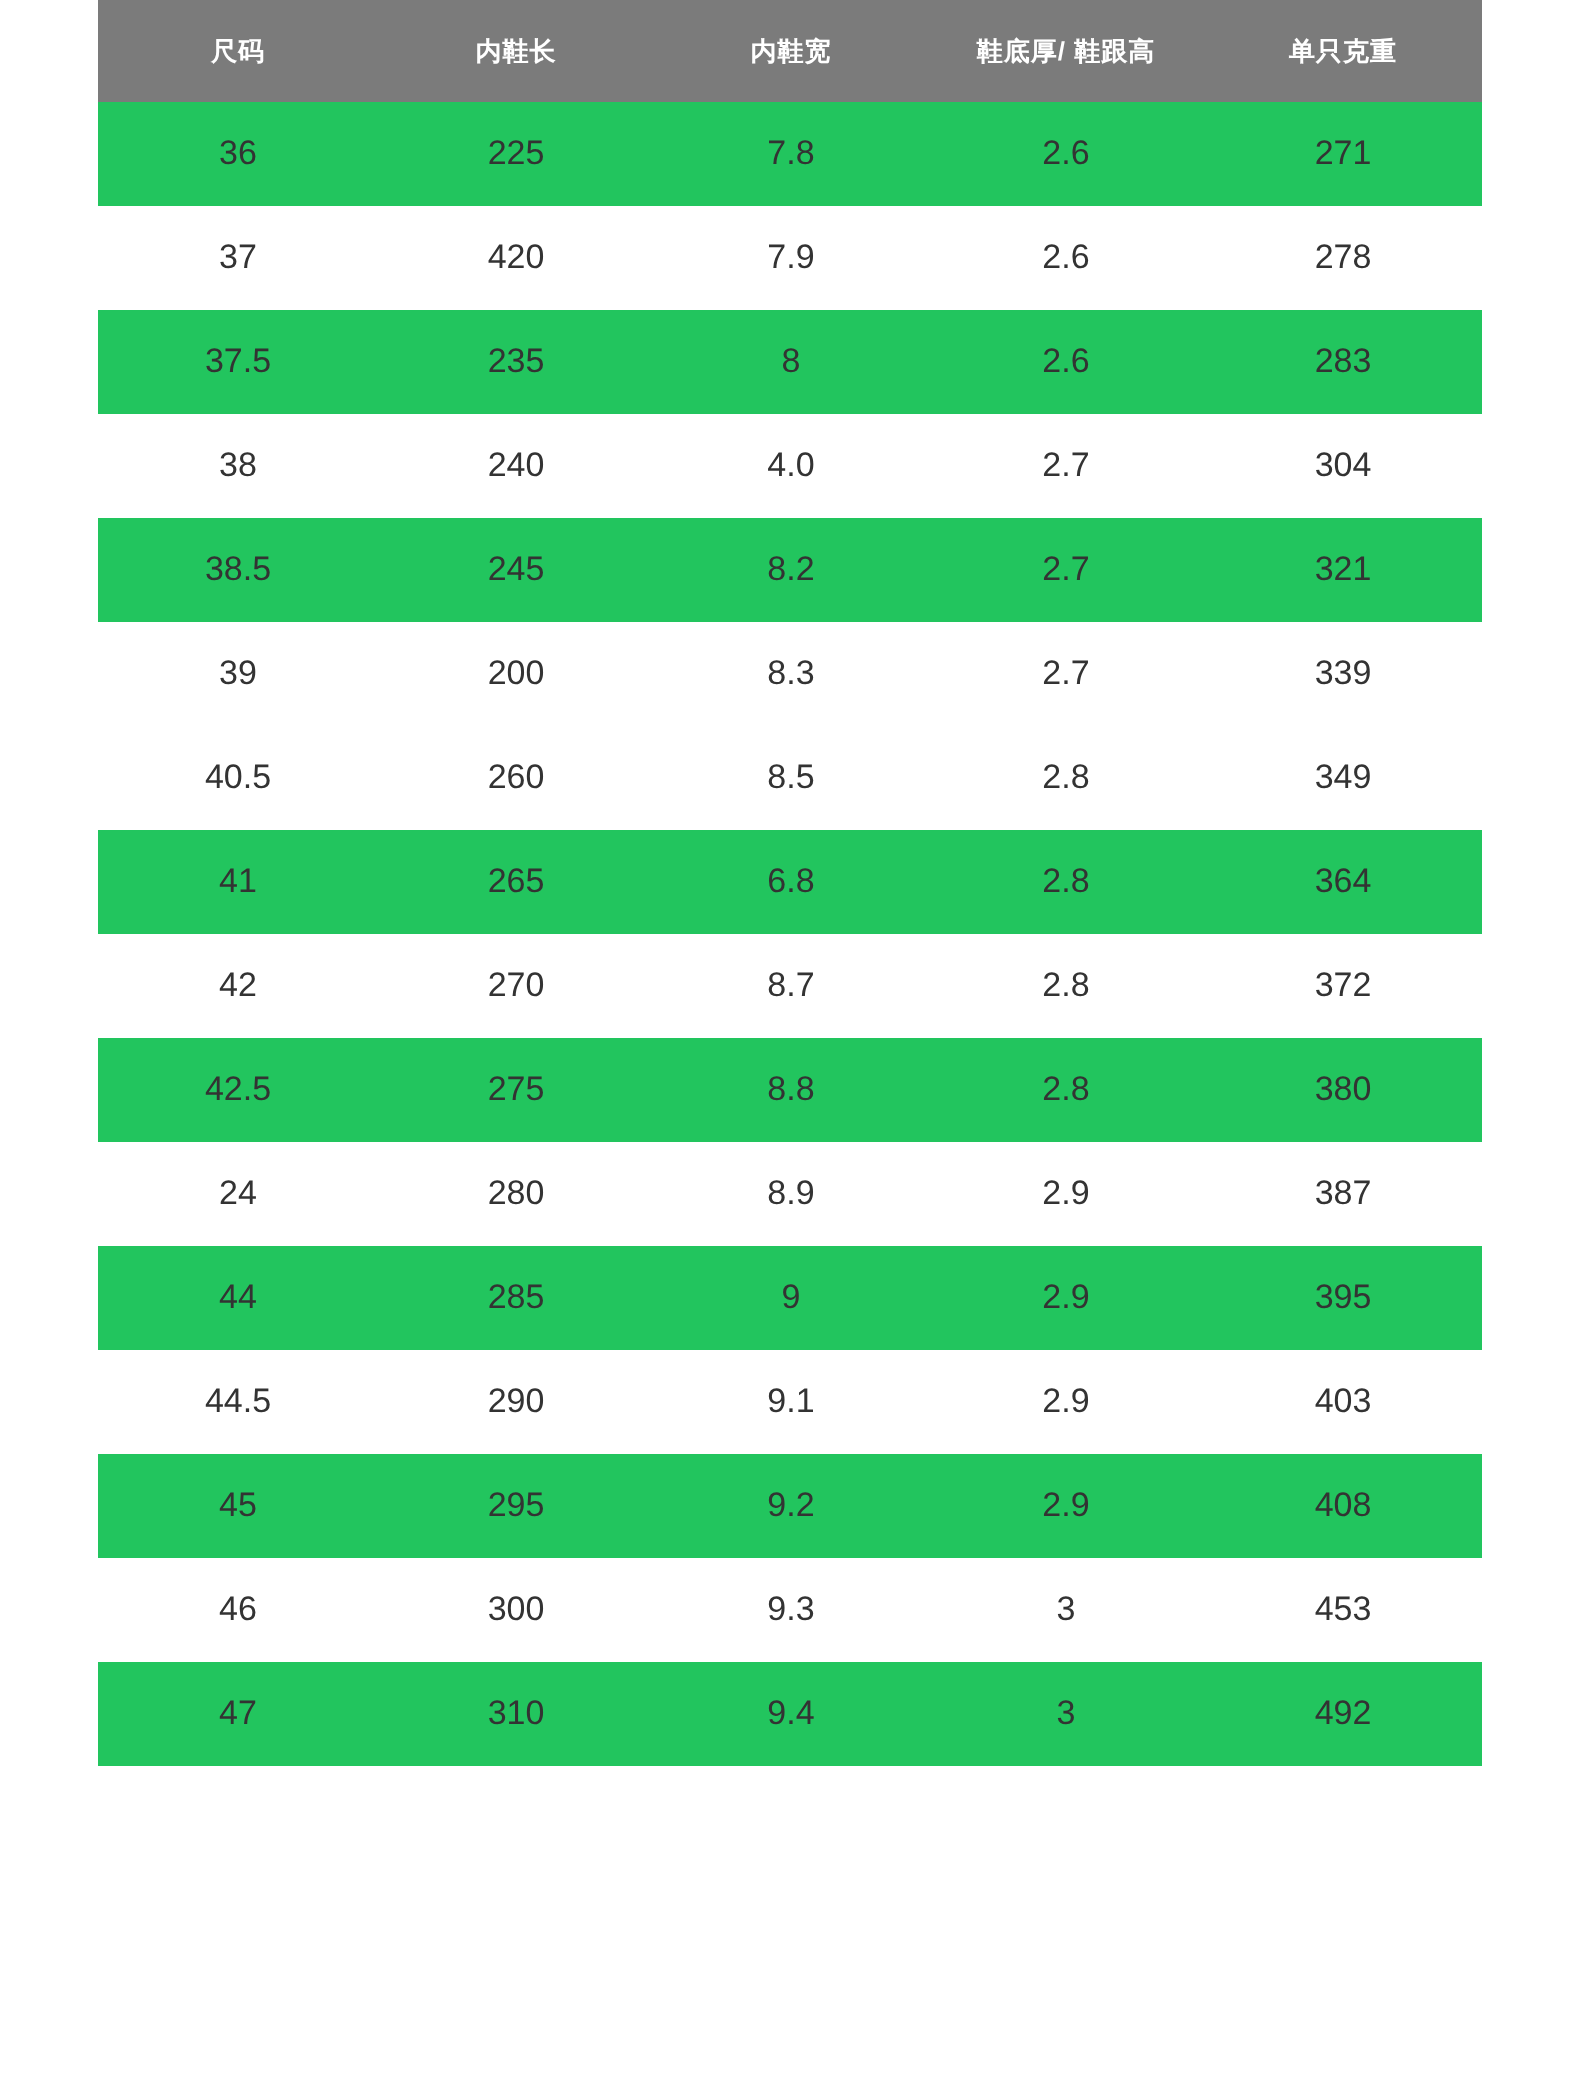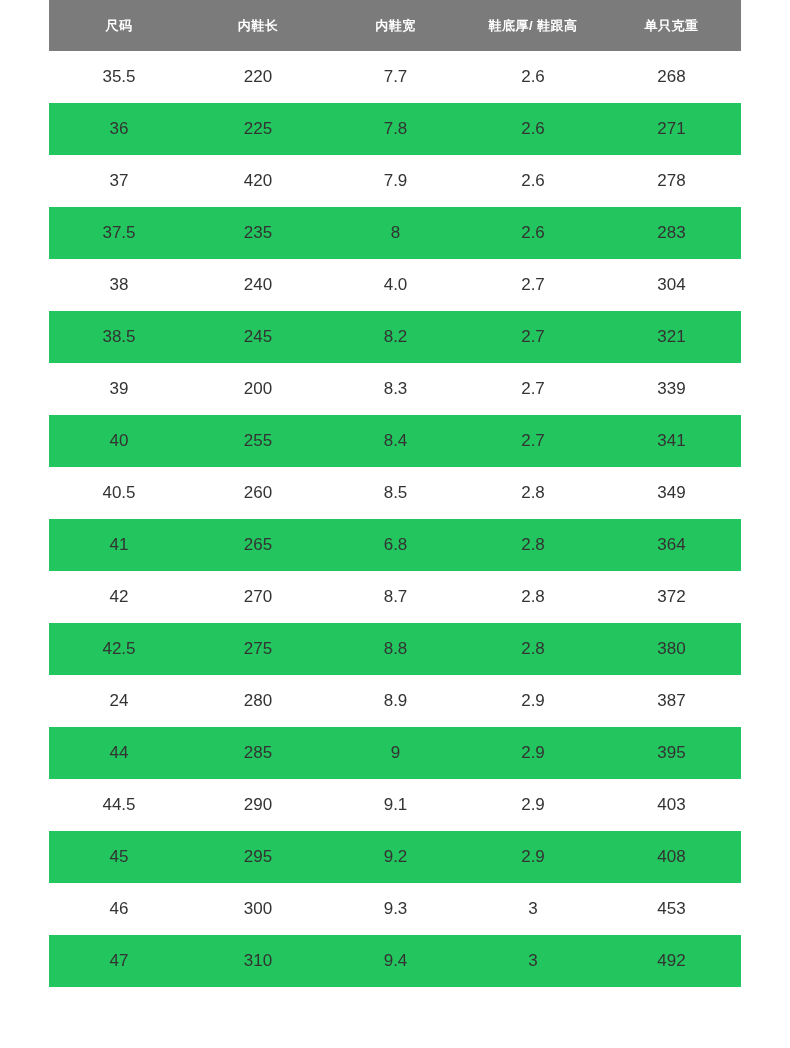--- a/index.html
+++ b/index.html
@@ -77,27 +77,20 @@
     <thead>
       <tr>
         <th>尺码</th>
         <th>内鞋长</th>
         <th>内鞋宽</th>
         <th>鞋底厚/ 鞋跟高</th>
         <th>单只克重</th>
       </tr>
     </thead>
     <tbody id="table-body">
-        <tr>
-          <td>35.5</td>
-          <td>220</td>
-          <td>7.7</td>
-          <td>2.6</td>
-          <td>268</td>
-        </tr>
         <tr class="alt">
           <td>36</td>
           <td>225</td>
           <td>7.8</td>
           <td>2.6</td>
           <td>271</td>
         </tr>
         <tr>
           <td>37</td>
           <td>420</td>
@@ -126,27 +119,20 @@
           <td>2.7</td>
           <td>321</td>
         </tr>
         <tr>
           <td>39</td>
           <td>200</td>
           <td>8.3</td>
           <td>2.7</td>
           <td>339</td>
         </tr>
-        <tr class="alt">
-          <td>40</td>
-          <td>255</td>
-          <td>8.4</td>
-          <td>2.7</td>
-          <td>341</td>
-        </tr>
         <tr>
           <td>40.5</td>
           <td>260</td>
           <td>8.5</td>
           <td>2.8</td>
           <td>349</td>
         </tr>
         <tr class="alt">
           <td>41</td>
           <td>265</td>

